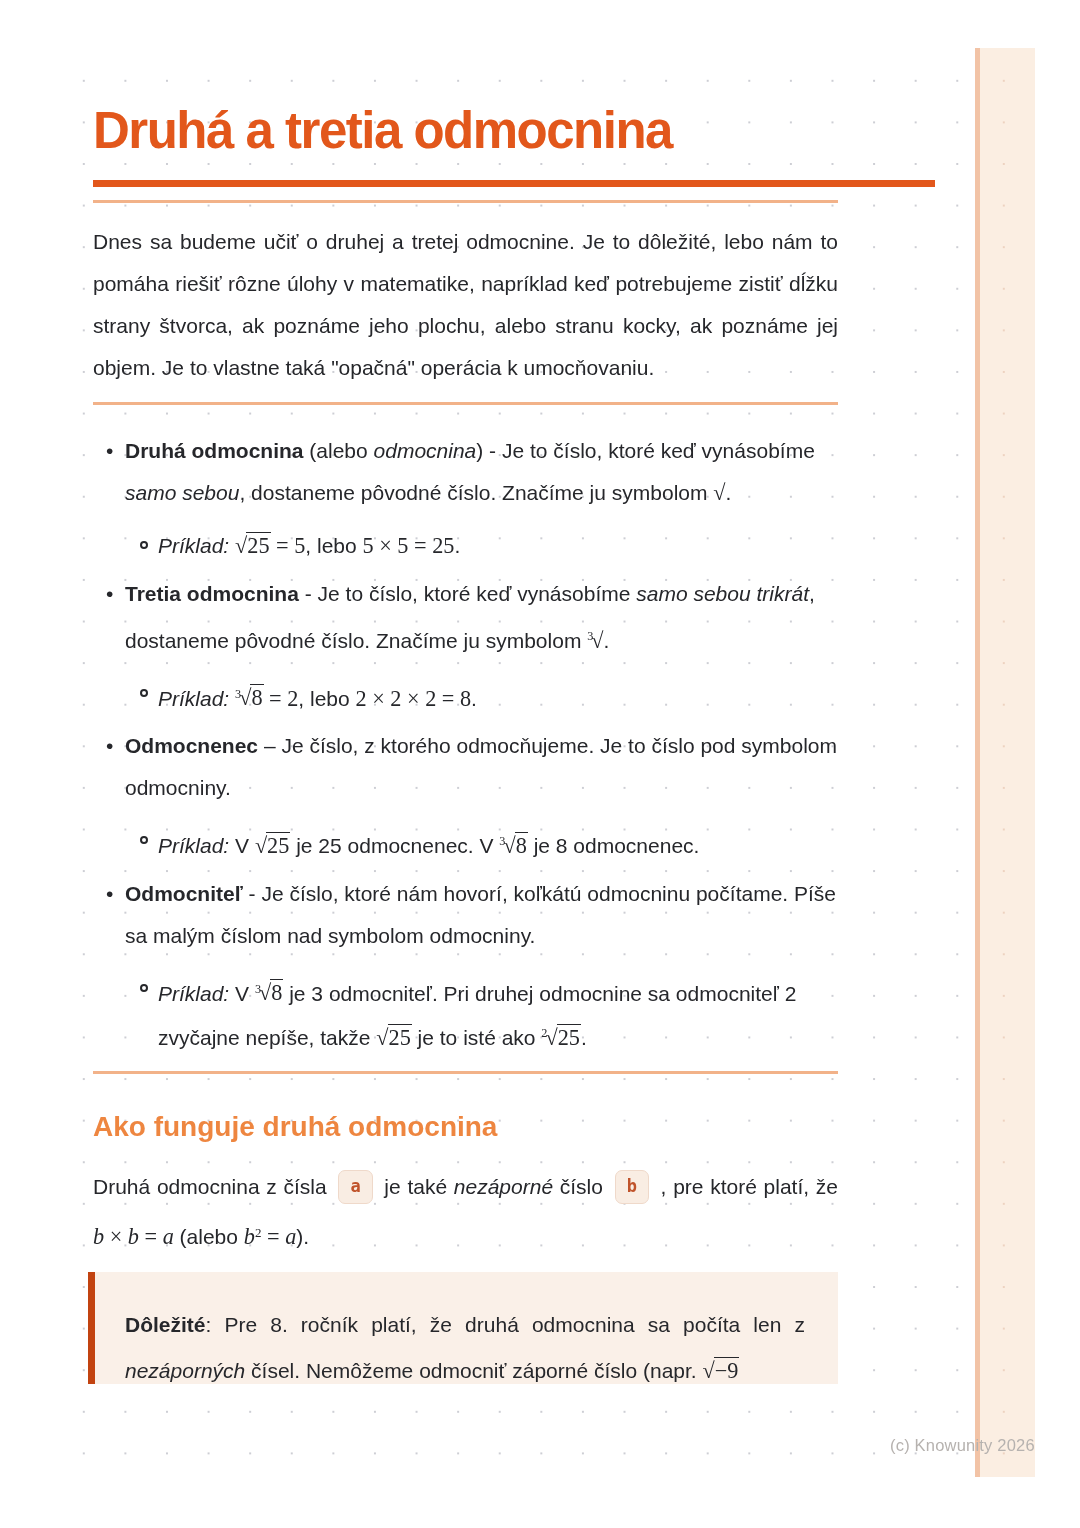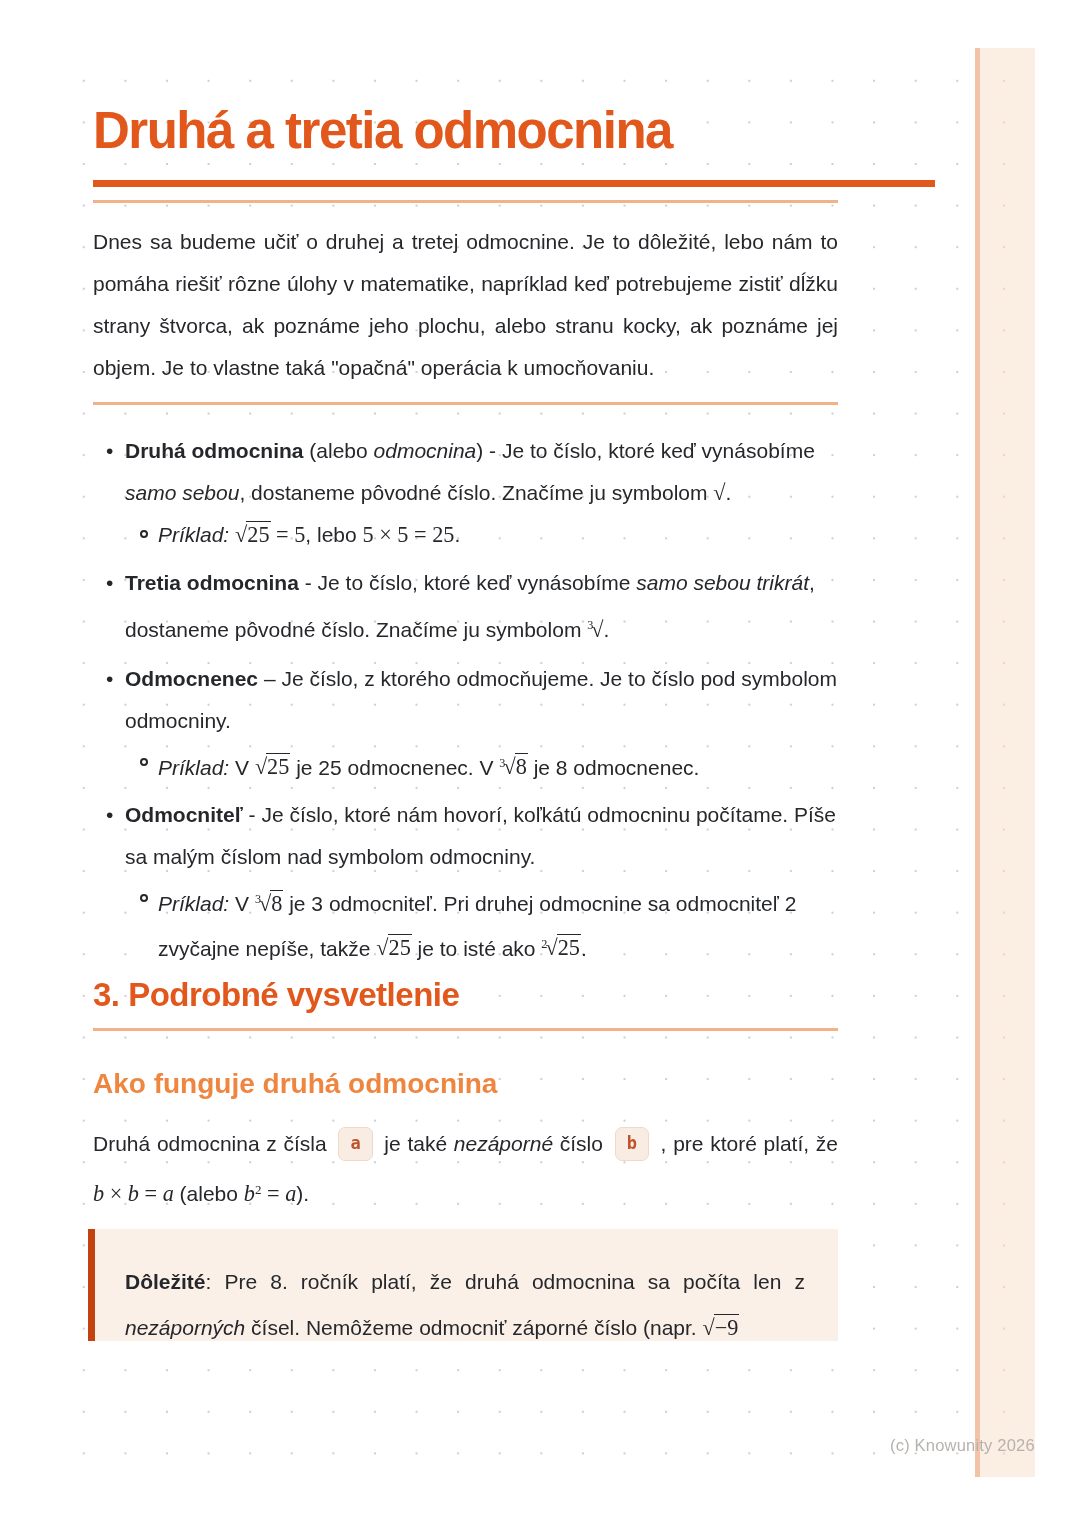--- a/index.html
+++ b/index.html
@@ -47,21 +47,21 @@
   .h2-s3{margin-top:4px;}
   .h2-rule{margin-top:13px;width:745px;height:3px;background:var(--heading-underline);}
   h3{margin:36px 0 12px 0;font-size:28px;line-height:34px;font-weight:700;color:var(--subheading);}
   .body-p{margin:18px 0 0 0;font-size:21px;line-height:42px;text-align:justify;}
   .p-explain{margin-top:20px;line-height:46px;}
   ul.defs{list-style:none;margin:25px 0 0 0;padding:0;}
   li.def{margin:0 0 7px 0;}
   .def-main{display:flex;font-size:21px;line-height:42px;}
   .bullet{flex:0 0 32px;padding-left:13px;box-sizing:border-box;}
   .def-text{flex:1;}
-  .def-sub{display:flex;font-size:21px;line-height:40px;padding-left:47px;margin-top:1px;}
+  .def-sub{display:flex;font-size:21px;line-height:40px;padding-left:47px;margin-top:12px;}
   .subbullet{flex:0 0 18px;position:relative;}
   .subbullet::before{
     content:"";position:absolute;left:0;top:15px;width:8px;height:8px;
     border:2px solid var(--text);border-radius:50%;box-sizing:border-box;background:transparent;
   }
   .sub-text{flex:1;}
   .run-b{font-weight:700;}
   .run-i{font-style:italic;}
   .run-math{font-family:"Liberation Serif","DejaVu Serif",serif;font-size:1.06em;}
   .run-mathi{font-family:"Liberation Serif","DejaVu Serif",serif;font-size:1.06em;font-style:italic;}
@@ -111,20 +111,24 @@
         <div class="def-sub">
           <span class="subbullet"></span>
           <div class="sub-text"><span class="run-i">Príklad:</span><span class="run-n"> </span><span class="radical"><span class="rad-sign">√</span><span class="rad-arg">25</span></span><span class="run-math"> = 5</span><span class="run-n">, lebo </span><span class="run-math">5 × 5 = 25</span><span class="run-n">.</span></div>
         </div>
       </li>
       <li class="def">
         <div class="def-main">
           <span class="bullet">•</span>
           <div class="def-text"><span class="run-b">Tretia odmocnina</span><span class="run-n"> - Je to číslo, ktoré keď vynásobíme </span><span class="run-i">samo sebou trikrát</span><span class="run-n">, dostaneme pôvodné číslo. Značíme ju symbolom </span><span class="radical"><span class="rad-idx">3</span><span class="rad-sign">√</span></span><span class="run-n">.</span></div>
         </div>
+        <div class="def-sub">
+          <span class="subbullet"></span>
+          <div class="sub-text"><span class="run-i">Príklad:</span><span class="run-n"> </span><span class="radical"><span class="rad-idx">3</span><span class="rad-sign">√</span><span class="rad-arg">8</span></span><span class="run-math"> = 2</span><span class="run-n">, lebo </span><span class="run-math">2 × 2 × 2 = 8</span><span class="run-n">.</span></div>
+        </div>
       </li>
       <li class="def">
         <div class="def-main">
           <span class="bullet">•</span>
           <div class="def-text"><span class="run-b">Odmocnenec</span><span class="run-n"> – Je číslo, z ktorého odmocňujeme. Je to číslo pod symbolom odmocniny.</span></div>
         </div>
         <div class="def-sub">
           <span class="subbullet"></span>
           <div class="sub-text"><span class="run-i">Príklad:</span><span class="run-n"> V </span><span class="radical"><span class="rad-sign">√</span><span class="rad-arg">25</span></span><span class="run-n"> je 25 odmocnenec. V </span><span class="radical"><span class="rad-idx">3</span><span class="rad-sign">√</span><span class="rad-arg">8</span></span><span class="run-n"> je 8 odmocnenec.</span></div>
         </div>
@@ -134,21 +138,20 @@
           <span class="bullet">•</span>
           <div class="def-text"><span class="run-b">Odmocniteľ</span><span class="run-n"> - Je číslo, ktoré nám hovorí, koľkátú odmocninu počítame. Píše sa malým číslom nad symbolom odmocniny.</span></div>
         </div>
         <div class="def-sub">
           <span class="subbullet"></span>
           <div class="sub-text"><span class="run-i">Príklad:</span><span class="run-n"> V </span><span class="radical"><span class="rad-idx">3</span><span class="rad-sign">√</span><span class="rad-arg">8</span></span><span class="run-n"> je 3 odmocniteľ. Pri druhej odmocnine sa odmocniteľ 2 zvyčajne nepíše, takže </span><span class="radical"><span class="rad-sign">√</span><span class="rad-arg">25</span></span><span class="run-n"> je to isté ako </span><span class="radical"><span class="rad-idx">2</span><span class="rad-sign">√</span><span class="rad-arg">25</span></span><span class="run-n">.</span></div>
         </div>
       </li>
     </ul>
 
-    <h2 class="h2-s3">3. Podrobné vysvetlenie</h2>
     <div class="h2-rule"></div>
 
     <h3>Ako funguje druhá odmocnina</h3>
     <p class="body-p p-explain"><span class="run-n">Druhá odmocnina z čísla </span><span class="run-badge">a</span><span class="run-n"> je také </span><span class="run-i">nezáporné</span><span class="run-n"> číslo </span><span class="run-badge">b</span><span class="run-n"> , pre ktoré platí, že </span><span class="run-mathi">b</span><span class="run-math"> × </span><span class="run-mathi">b</span><span class="run-math"> = </span><span class="run-mathi">a</span><span class="run-n"> (alebo </span><span class="run-mathi">b</span><span class="run-sup">2</span><span class="run-math"> = </span><span class="run-mathi">a</span><span class="run-n">).</span></p>
 
     <div class="callout">
       <div class="callout-text"><span class="run-b">Dôležité</span><span class="run-n">: Pre 8. ročník platí, že druhá odmocnina sa počíta len z </span><span class="run-i">nezáporných</span><span class="run-n"> čísel. Nemôžeme odmocniť záporné číslo (napr. </span><span class="radical"><span class="rad-sign">√</span><span class="rad-arg">−9</span></span></div>
     </div>
   </div>
 

